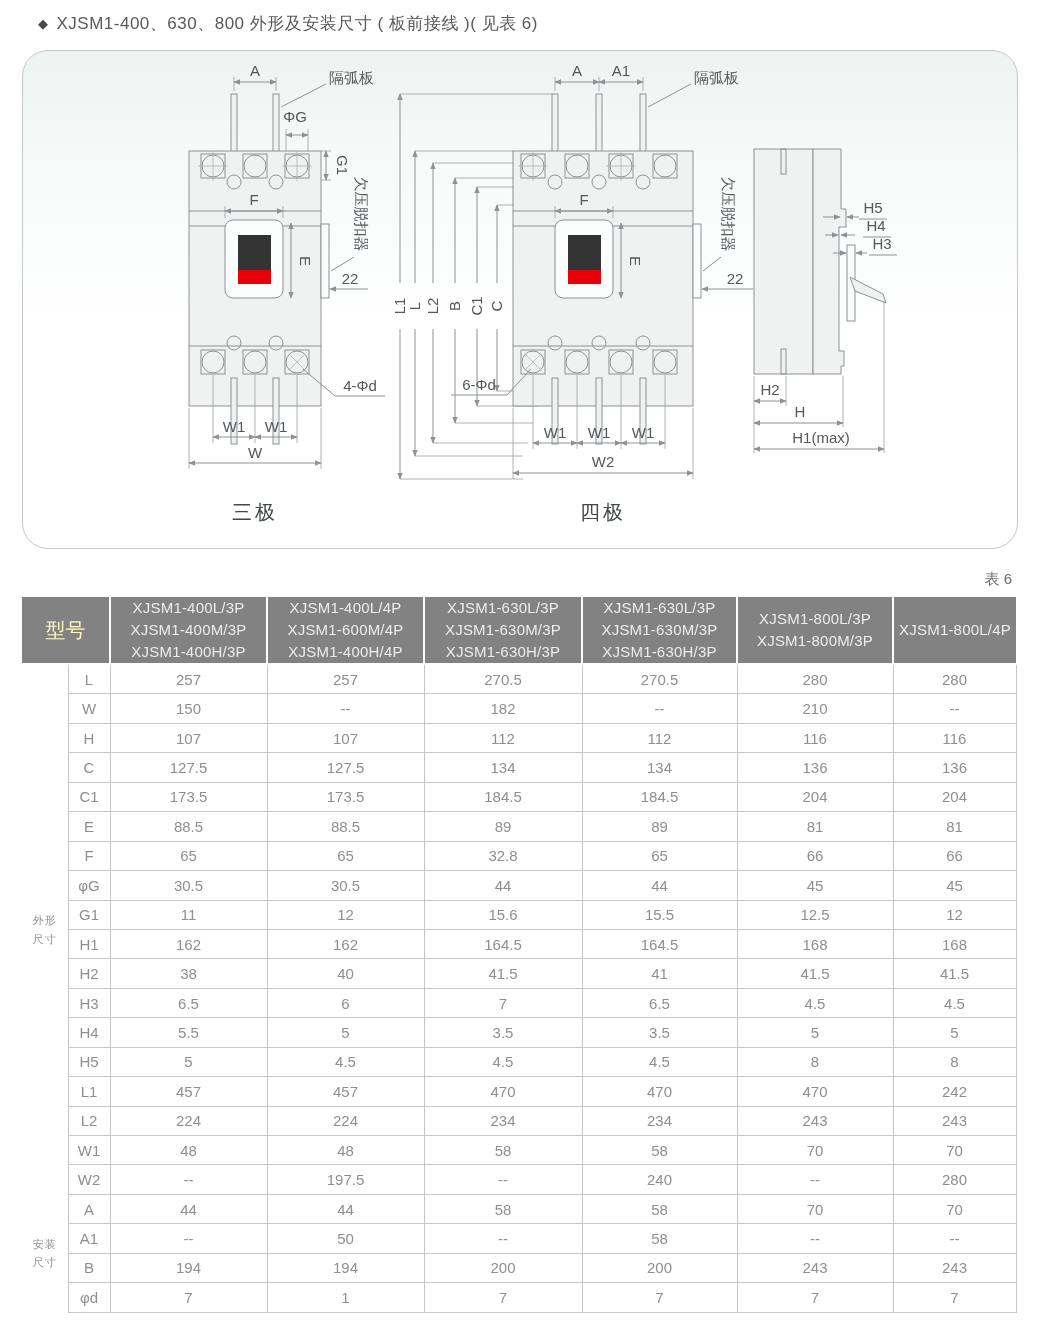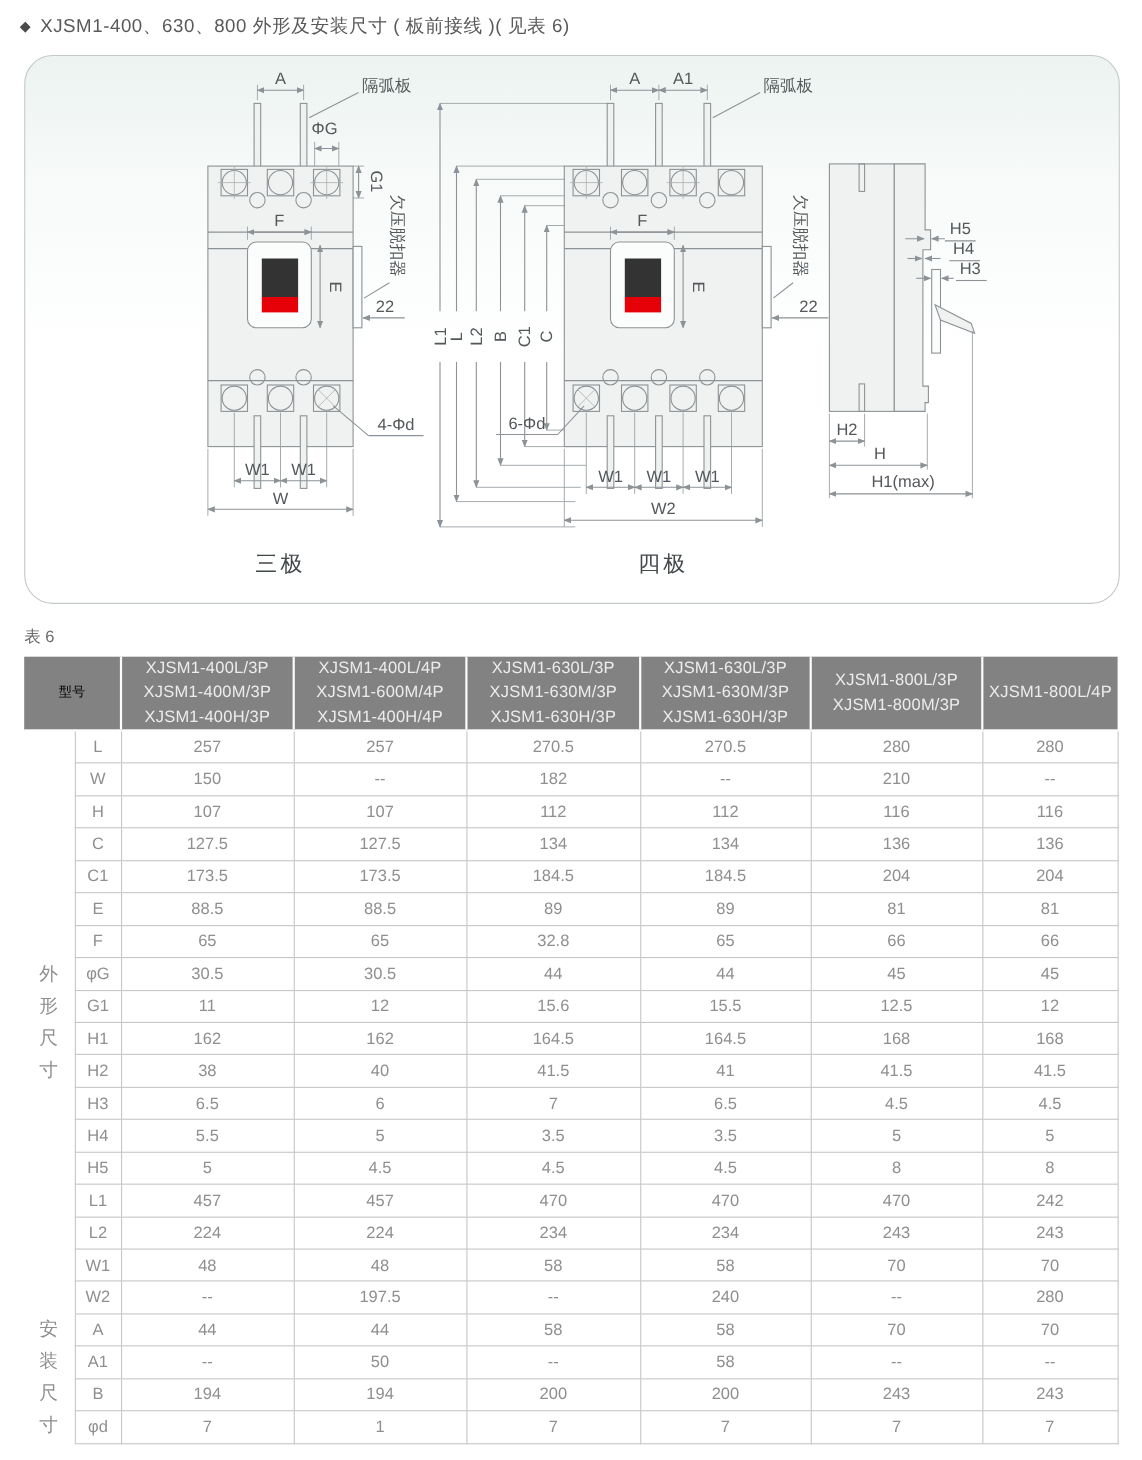--- a/index.html
+++ b/index.html
@@ -3,55 +3,55 @@
 <meta charset="utf-8">
 <style>
   html,body { margin:0; padding:0; }
   body {
     width:1038px; height:1327px; position:relative;
     background:#ffffff;
     font-family:"Liberation Sans", sans-serif;
     -webkit-font-smoothing:antialiased;
   }
   .page-title {
-    position:absolute; left:18px; top:12px;
+    position:absolute; left:38px; top:12px;
     font-size:17px; color:#595959; letter-spacing:0.5px;
   }
   .page-title .bullet { color:#4a4a4a; font-size:13px; margin-right:8px; vertical-align:1px; }
   .drawing-panel {
     position:absolute; left:22px; top:50px; width:994px; height:497px;
     border:1px solid #c3c9c7; border-radius:26px;
     background:linear-gradient(180deg,#ecf3f0 0%, #f7faf9 22%, #ffffff 55%, #ffffff 100%);
     overflow:hidden;
   }
   .drawing-panel svg { display:block; }
   .table-tag {
     position:absolute; left:22px; top:570px; width:990px;
-    text-align:left; font-size:15px; color:#6b6b6b;
+    text-align:right; font-size:15px; color:#6b6b6b;
   }
   table.dims {
     position:absolute; left:22px; top:597px;
     border-collapse:collapse; table-layout:fixed; width:994px;
     font-size:15px;
   }
   table.dims thead th {
     background:#828282; color:#ececec; font-weight:normal;
     font-size:15px; line-height:1.45; white-space:pre-line;
     height:66px; vertical-align:middle; text-align:center; padding:0;
   }
   table.dims thead th + th { border-left:2px solid #fdfdfd; }
   table.dims thead th { border-bottom:2px solid #fdfdfd; }
   table.dims thead th.model-col-header { letter-spacing:0.2px; }
-  table.dims thead th.model-first { font-size:12px; color:#000000; }
+  table.dims thead th.model-first { font-size:20px; color:#fef9c3; }
   table.dims tbody td {
     border:1px solid #c6c6c6; text-align:center; vertical-align:middle;
     color:#8f8f8f; height:28.45px; padding:0;
   }
   table.dims tbody td.group-cell {
-    font-size:17px; color:#8f8f8f; letter-spacing:1px; line-height:1.7;
+    font-size:11px; color:#8f8f8f; letter-spacing:1px; line-height:1.7;
     word-break:break-all; padding:0 6px; border-left:none; border-bottom:none; border-top:none;
   }
   table.dims tbody tr:first-child td.group-cell { border-top:none; }
   table.dims tbody td.rowname { font-size:15px; }
   
   .ln   { stroke:#8d9296; stroke-width:1; fill:none; }
   .fillb{ stroke:#8d9296; stroke-width:1; fill:#f0f2f1; }
   .fillw{ stroke:#8d9296; stroke-width:1; fill:#fbfcfc; }
   .thin { stroke:#a7adb0; stroke-width:0.7; fill:none; }
   .ext  { stroke:#9aa0a3; stroke-width:0.8; fill:none; }

